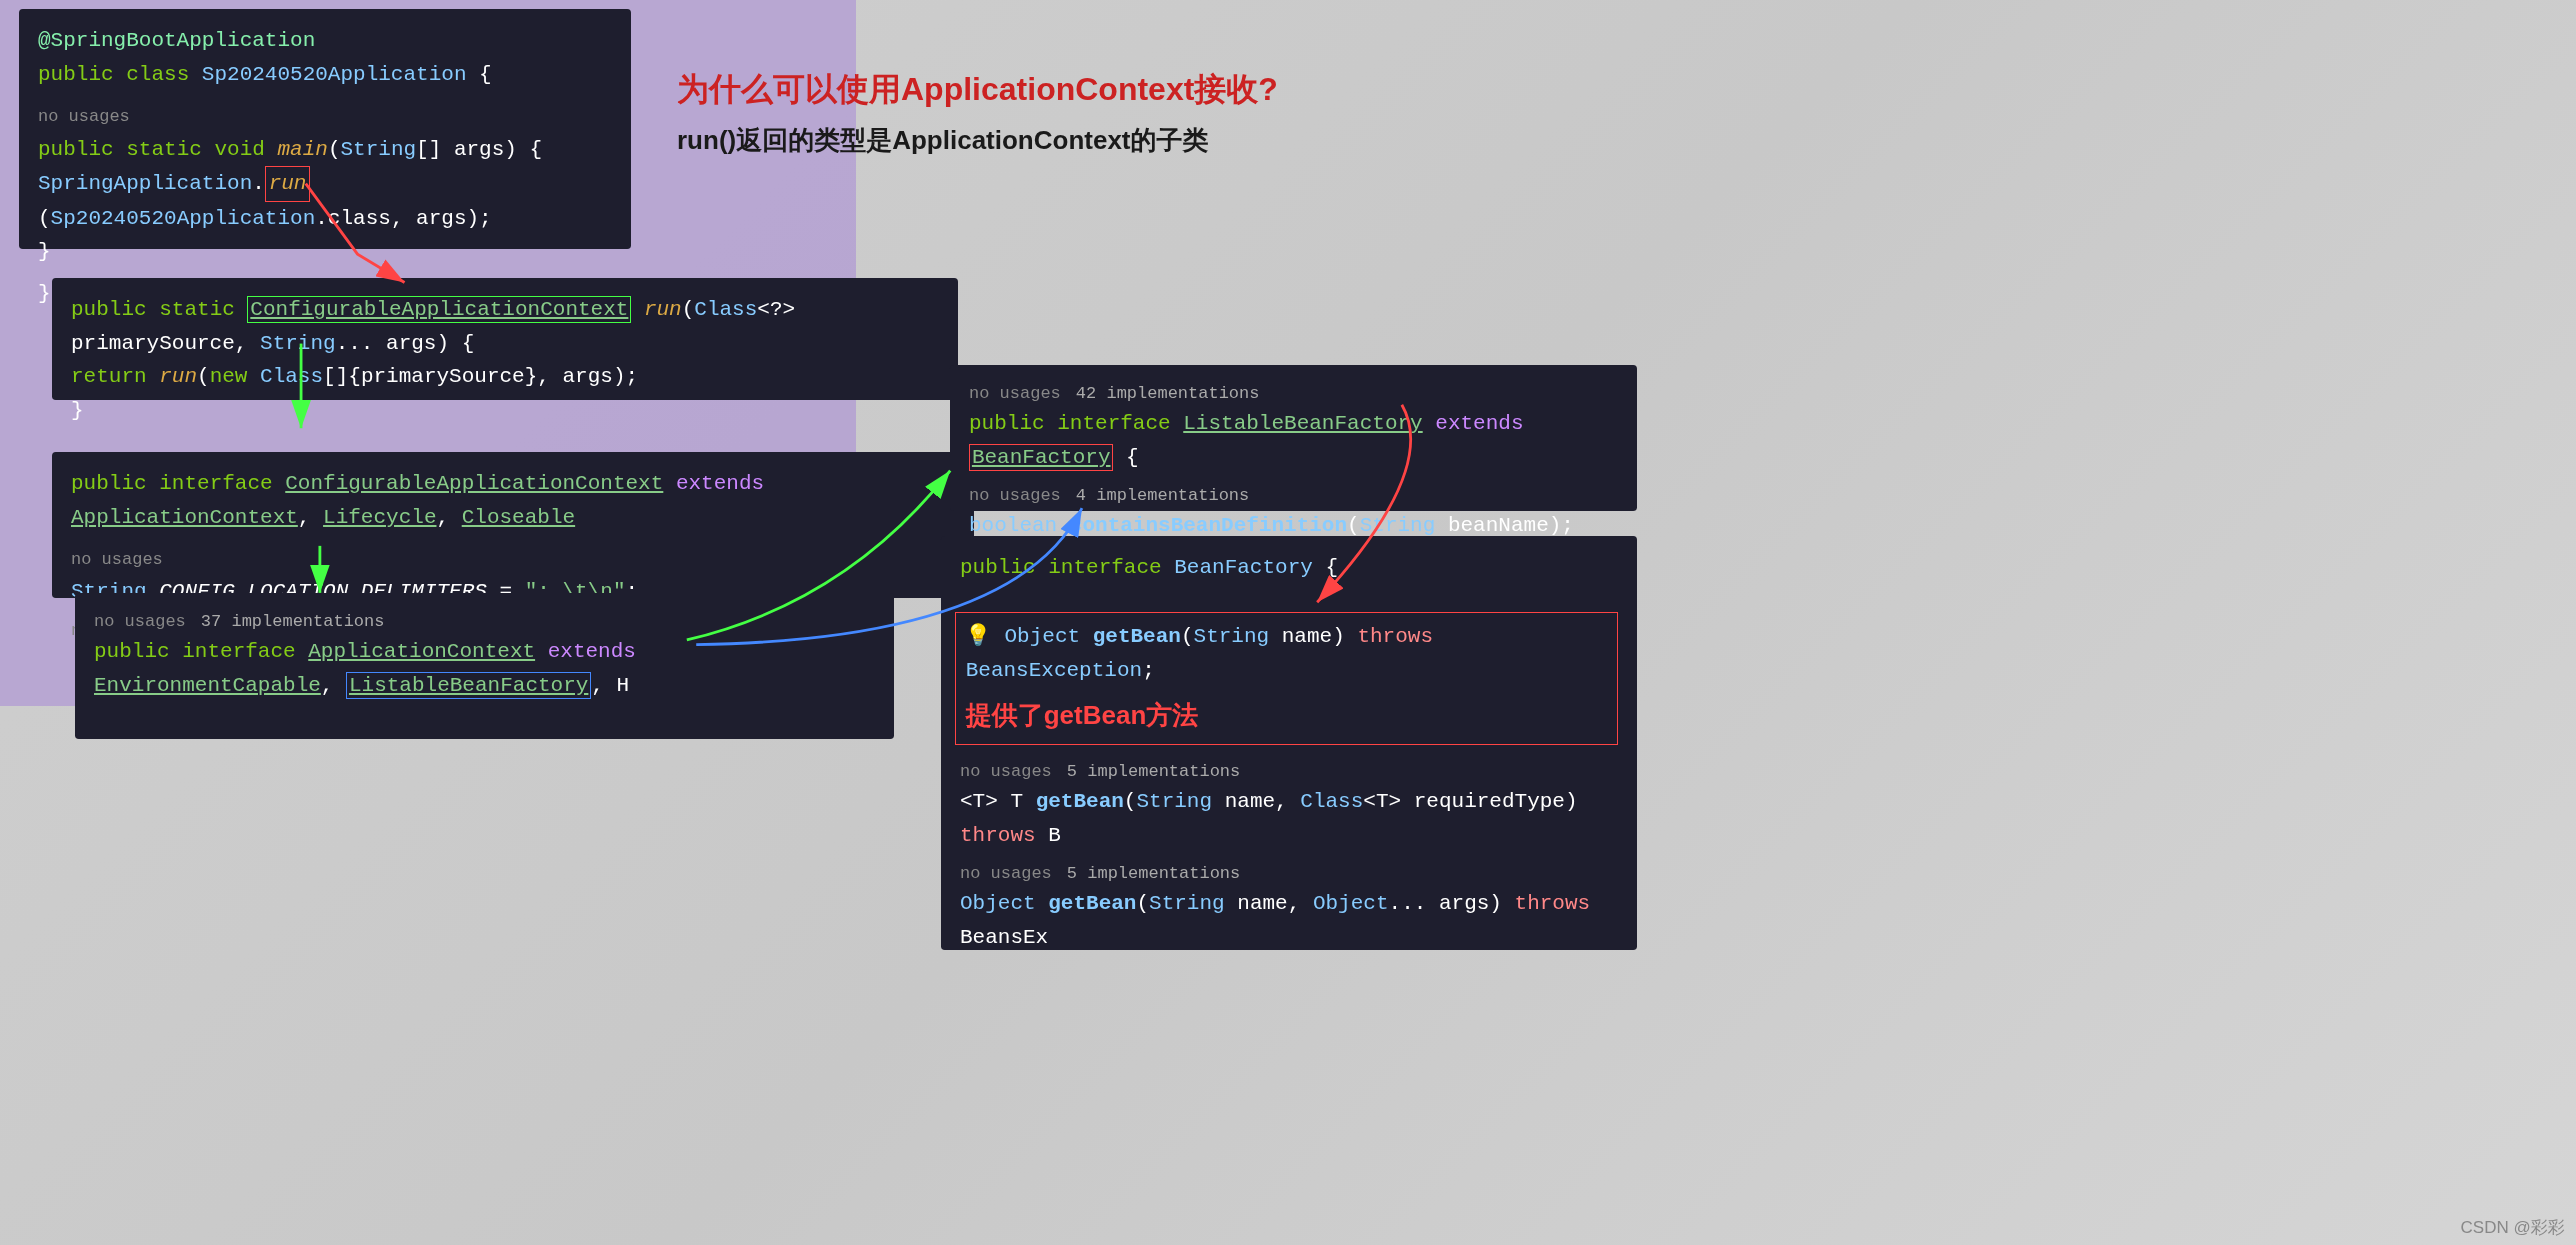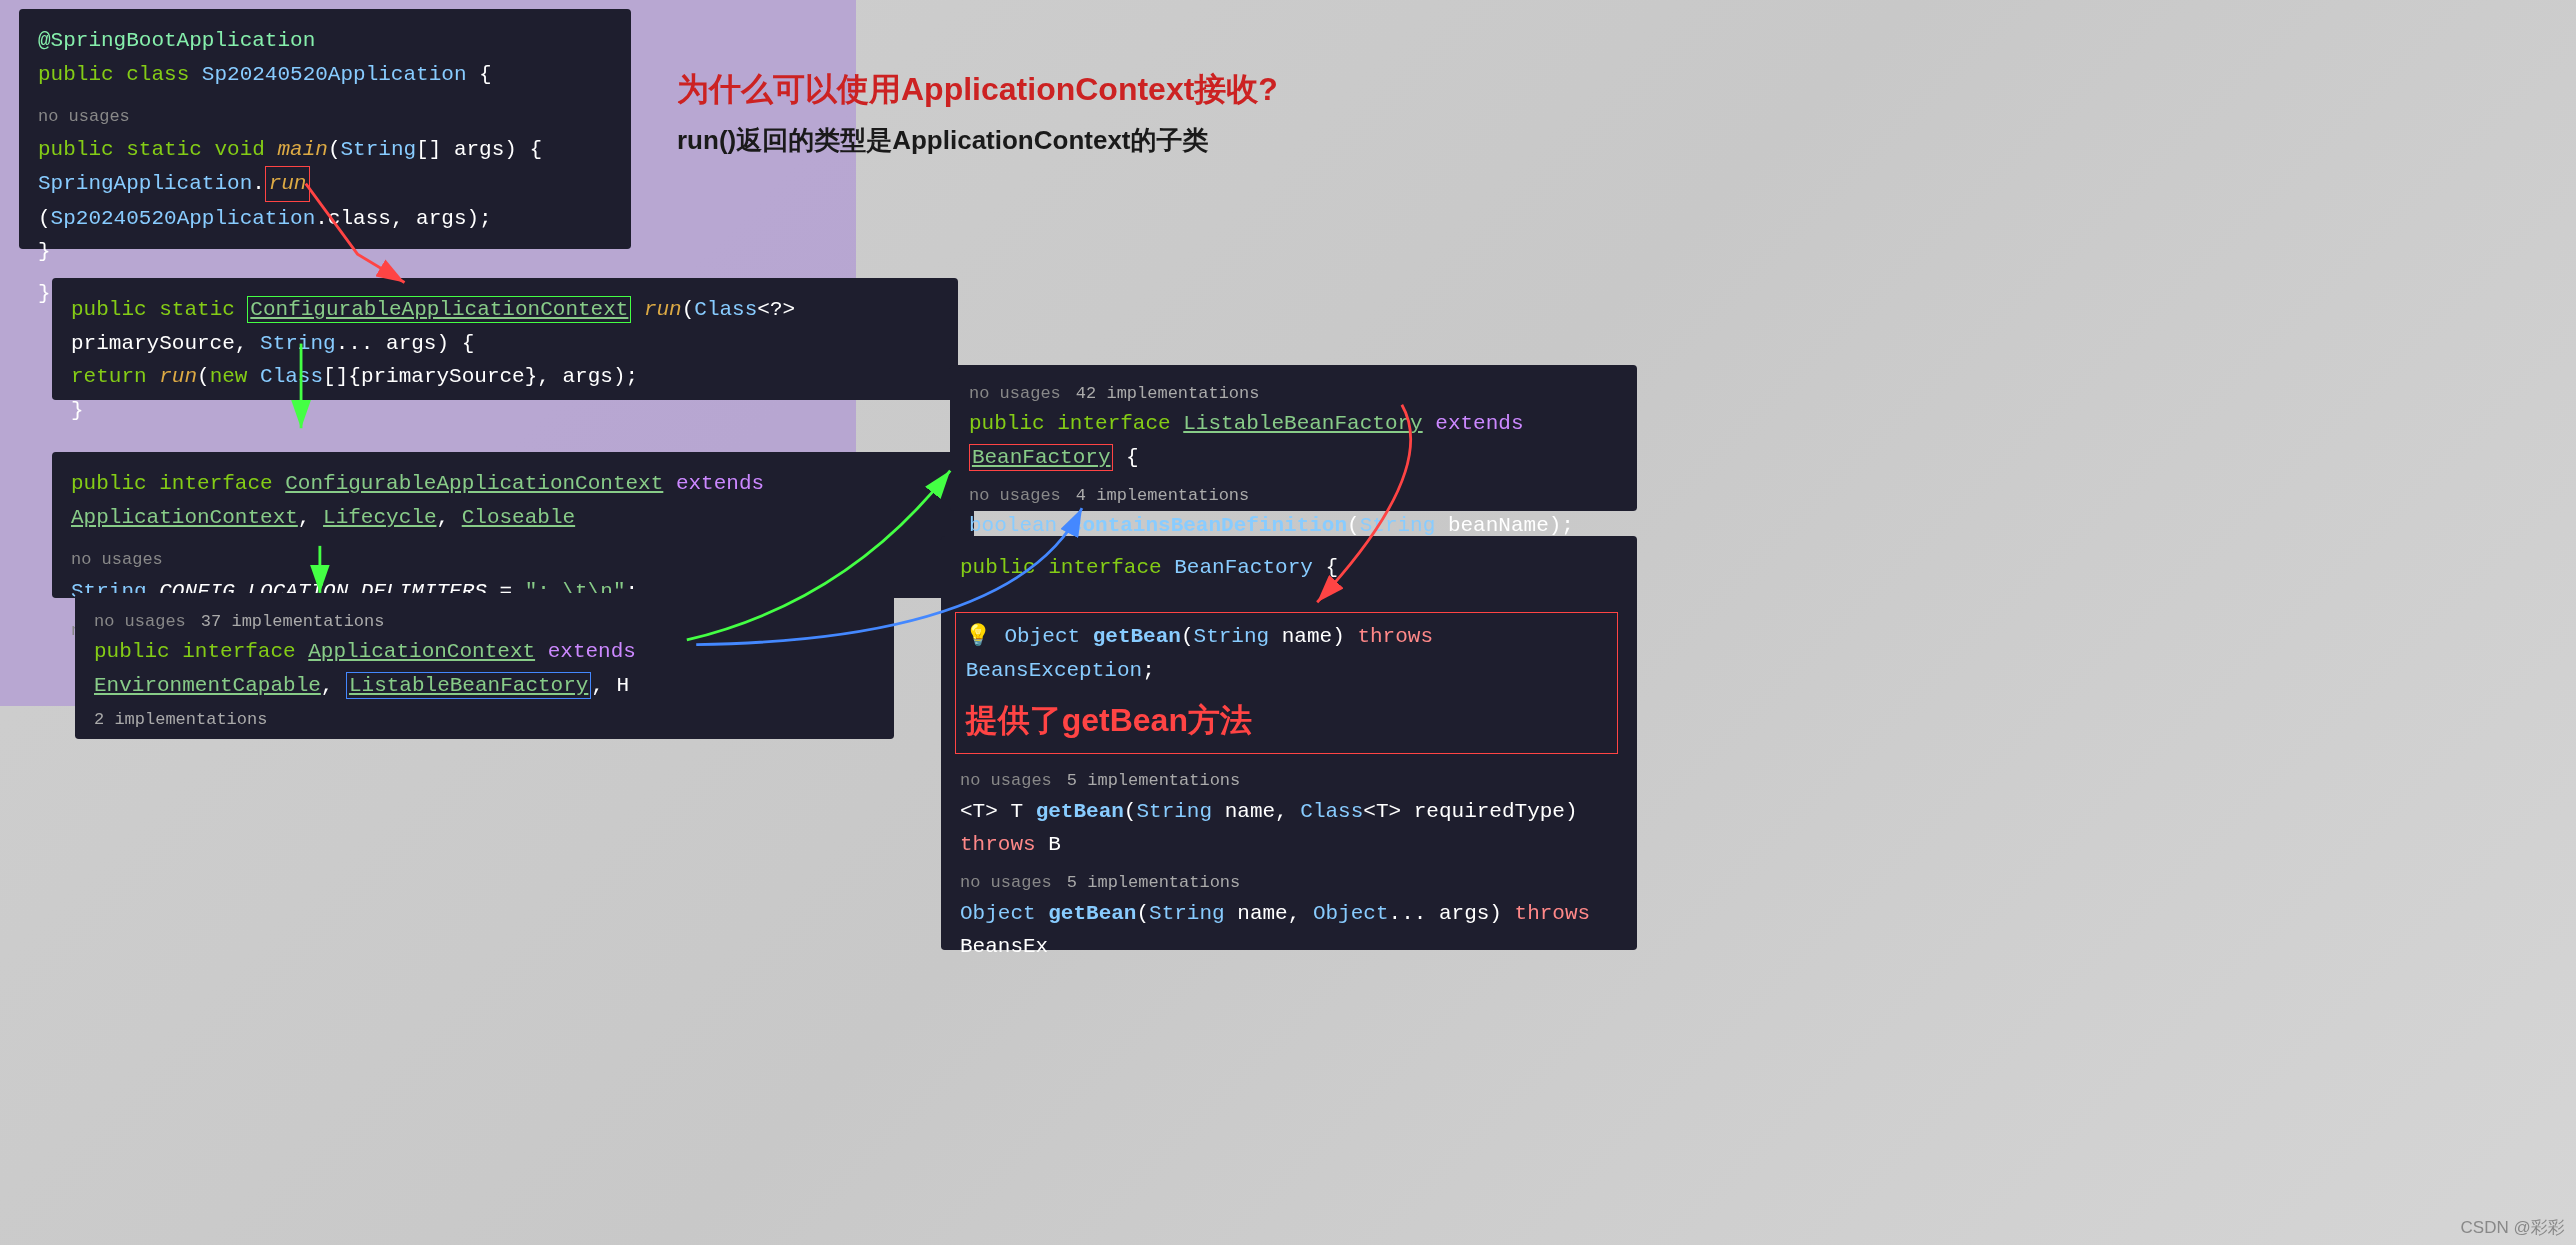--- a/index.html
+++ b/index.html
@@ -166,21 +166,21 @@
     
     .getbean-section {
       margin-top: 27px;
       border: 1.9px solid #ff4444;
       padding: 7.5px 9.4px;
       margin-left: -4.7px;
     }
 
     .getbean-label {
       color: #ff4444;
-      font-size: 32px;
+      font-size: 26px;
       font-weight: bold;
       font-family: '微软雅黑', 'Microsoft YaHei', sans-serif;
     }
 
     .watermark {
       position: absolute;
       bottom: 7.5px;
       right: 11.3px;
       font-size: 17px;
       color: #888888;
@@ -267,23 +267,20 @@
   </div>
 </div>
 
 <div class="code-panel panel-4">
   <div style="display:flex;gap:15px;">
     <span class="no-usages-badge">no usages</span>
     <span class="impl-badge">37 implementations</span>
   </div>
   <div>
     <span class="c-keyword">public </span><span class="c-keyword">interface </span><span class="c-green-underline">ApplicationContext</span><span class="c-extends"> extends </span><span class="c-green-underline">EnvironmentCapable</span><span class="c-white">, </span><span class="blue-box"><span class="c-green-underline">ListableBeanFactory</span></span><span class="c-white">, H</span>
-  </div>
-  <div>
-    <span class="impl-badge">2 implementations</span>
   </div>
 </div>
 
 <div class="code-panel panel-5">
   <div style="display:flex;gap:15px;">
     <span class="no-usages-badge">no usages</span>
     <span class="impl-badge">42 implementations</span>
   </div>
   <div>
     <span class="c-keyword">public </span><span class="c-keyword">interface </span><span class="c-green-underline">ListableBeanFactory</span><span class="c-extends"> extends </span><span class="red-box"><span class="c-green-underline">BeanFactory</span></span><span class="c-white"> {</span>

